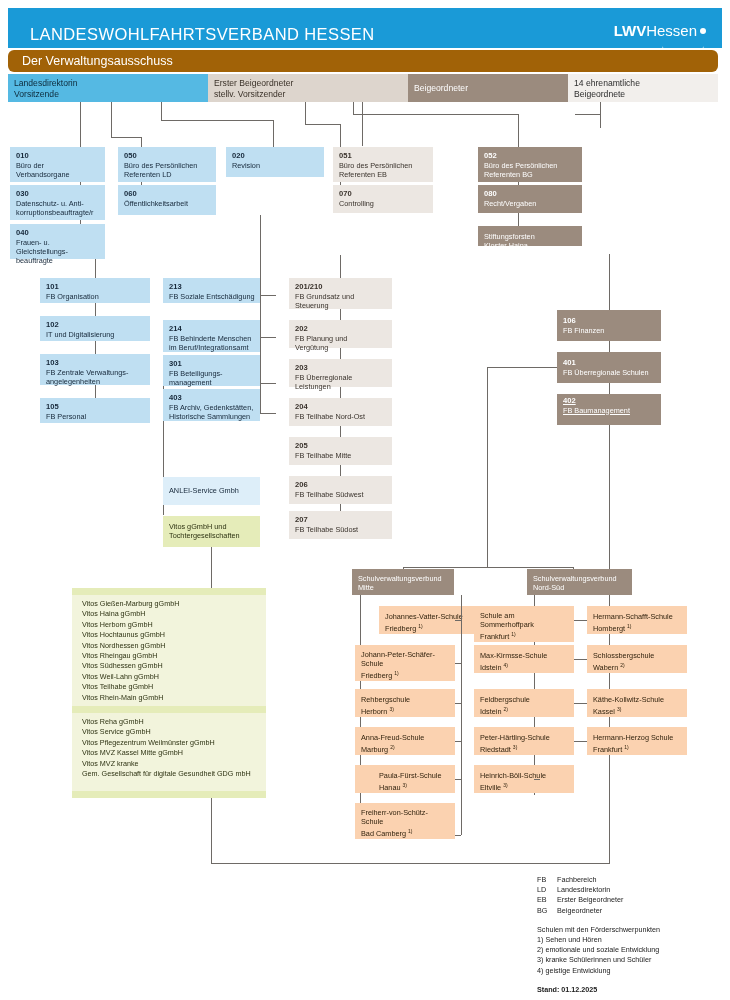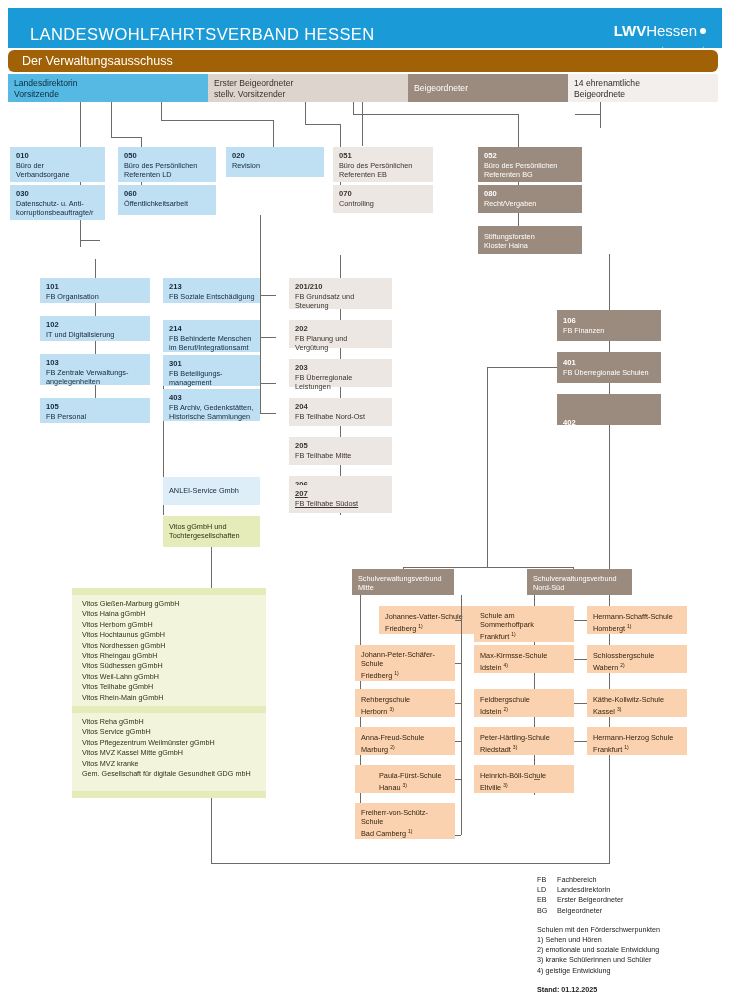--- a/index.html
+++ b/index.html
@@ -122,20 +122,24 @@
   <div class="ln lnh" style="left:575px;top:114px;width:25px;"></div>
 
   <div class="node blue" style="left:10px;top:147px;width:95px;height:35px;">
     <span class="num">010</span>
     <span>Büro der<br>Verbandsorgane</span>
   </div>
   <div class="node blue" style="left:10px;top:185px;width:95px;height:35px;">
     <span class="num">030</span>
     <span>Datenschutz- u. Anti-<br>korruptionsbeauftragte/r</span>
   </div>
+  <div class="node blue" style="left:10px;top:224px;width:95px;height:35px;">
+    <span class="num">040</span>
+    <span>Frauen- u. Gleichstellungs-<br>beauftragte</span>
+  </div>
 
   <div class="node blue" style="left:118px;top:147px;width:98px;height:35px;">
     <span class="num">050</span>
     <span>Büro des Persönlichen<br>Referenten LD</span>
   </div>
   <div class="node blue" style="left:118px;top:185px;width:98px;height:30px;">
     <span class="num">060</span>
     <span>Öffentlichkeitsarbeit</span>
   </div>
 
@@ -154,21 +158,21 @@
   </div>
 
   <div class="node brown" style="left:478px;top:147px;width:104px;height:35px;">
     <span class="num">052</span>
     <span>Büro des Persönlichen<br>Referenten BG</span>
   </div>
   <div class="node brown" style="left:478px;top:185px;width:104px;height:28px;">
     <span class="num">080</span>
     <span>Recht/Vergaben</span>
   </div>
-  <div class="node brown" style="left:478px;top:226px;width:104px;height:28px;padding-top:6px;">
+  <div class="node brown" style="left:478px;top:226px;width:104px;height:20px;padding-top:6px;">
     <span>Stiftungsforsten<br>Kloster Haina</span>
   </div>
 
   <div class="ln lnv" style="left:95px;top:259px;height:19px;"></div>
   <div class="ln lnv" style="left:95px;top:303px;height:13px;"></div>
   <div class="ln lnv" style="left:95px;top:341px;height:13px;"></div>
   <div class="ln lnv" style="left:95px;top:385px;height:13px;"></div>
 
   <div class="ln lnv" style="left:260px;top:215px;height:63px;"></div>
   <div class="ln lnh" style="left:260px;top:295px;width:16px;"></div>
@@ -252,34 +256,34 @@
     <span>FB Teilhabe Nord-Ost</span>
   </div>
   <div class="node beige" style="left:289px;top:437px;width:103px;height:28px;">
     <span class="num">205</span>
     <span>FB Teilhabe Mitte</span>
   </div>
   <div class="node beige" style="left:289px;top:476px;width:103px;height:28px;">
     <span class="num">206</span>
     <span>FB Teilhabe Südwest</span>
   </div>
-  <div class="node beige" style="left:289px;top:485px;width:103px;height:28px;text-decoration:underline;">
+  <div class="node beige" style="left:289px;top:511px;width:103px;height:28px;">
     <span class="num">207</span>
     <span>FB Teilhabe Südost</span>
   </div>
 
   <div class="node brown" style="left:557px;top:310px;width:104px;height:31px;padding-top:6px;">
     <span class="num">106</span>
     <span>FB Finanzen</span>
   </div>
   <div class="node brown" style="left:557px;top:352px;width:104px;height:31px;padding-top:6px;">
     <span class="num">401</span>
     <span>FB Überregionale Schulen</span>
   </div>
-  <div class="node brown" style="left:557px;top:394px;width:104px;height:31px;padding-top:24px;">
+  <div class="node brown" style="left:557px;top:394px;width:104px;height:31px;padding-top:2px;text-decoration:underline;">
     <span class="num">402</span>
     <span>FB Baumanagement</span>
   </div>
 
   <div class="ln lnv" style="left:211px;top:547px;height:41px;"></div>
   <div class="listbox" style="left:72px;top:588px;width:194px;height:118px;">
     <div class="hdrstripe"></div>
     <div id="vl1" style="position:relative;top:4px;">
         <div>Vitos Gießen-Marburg gGmbH</div>
         <div>Vitos Haina gGmbH</div>

